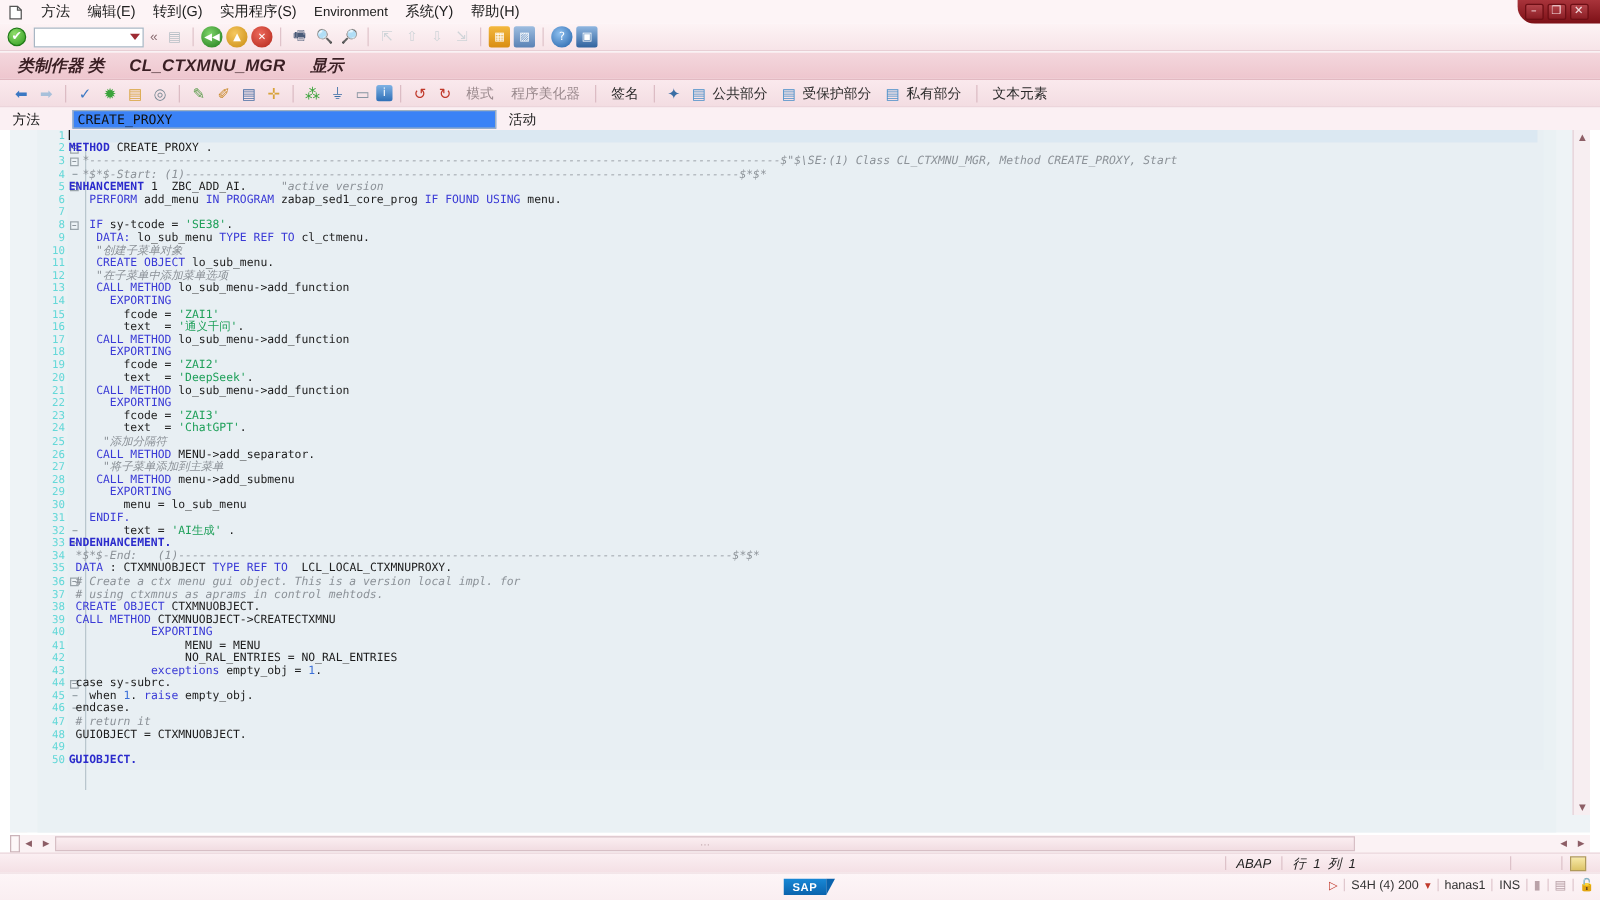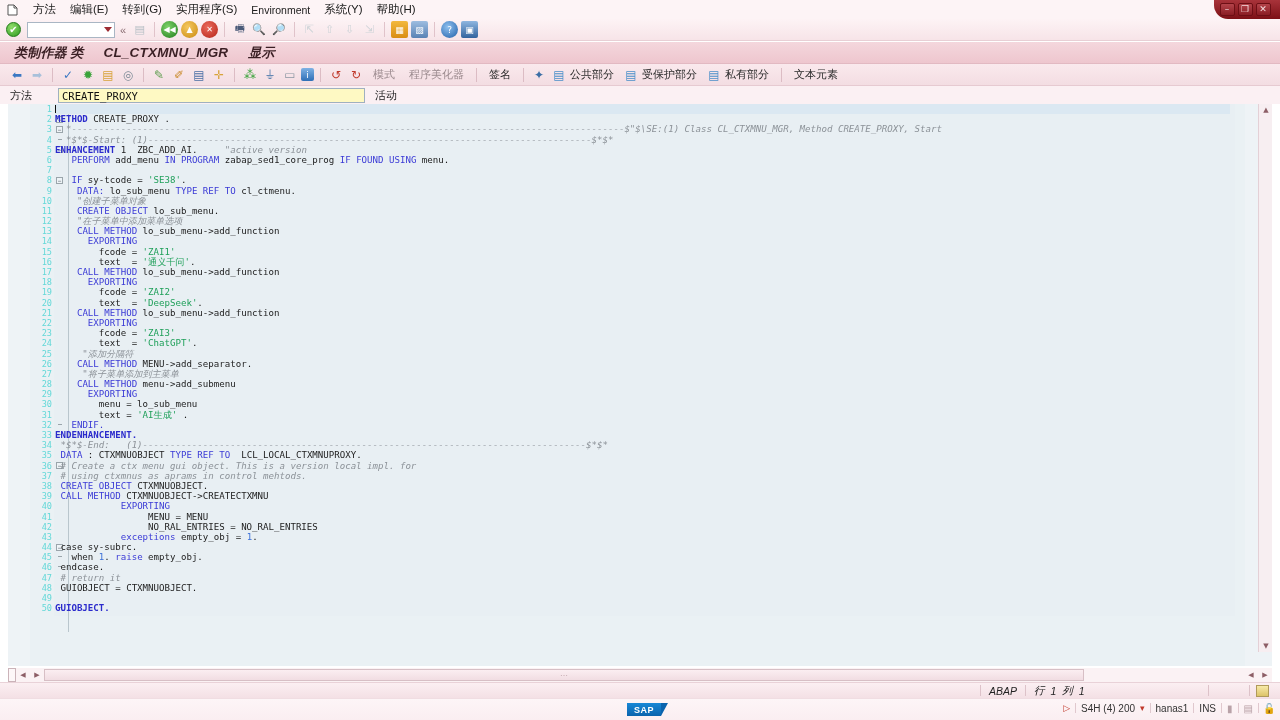--- a/index.html
+++ b/index.html
@@ -128,21 +128,21 @@
 
   
   .methodrow {
     position: absolute; left: 0; top: 86px; width: 1280px; height: 18px;
     background: #fbf0f3;
     display: flex; align-items: center; padding-left: 10px;
     font-size: 11px;
   }
   .methodrow .lbl { width: 48px; color: #1c1c1c; }
   .methodrow .field {
-    width: 307px; height: 15px; background: #fef9c3;
+    width: 339px; height: 15px; background: #3b82f6;
     border: 1px solid #9fb0c0;
     font-family: "DejaVu Sans Mono", monospace;
     font-size: 10.5px; padding-left: 3px; line-height: 14px;
     color: #111111;
   }
   .methodrow .status { margin-left: 10px; color: #1c1c1c; }
 
   
   .editor-wrap {
     position: absolute; left: 8px; top: 104px;
@@ -569,22 +569,22 @@
           <div class="cl"><span class="plain">    </span><span class="kw2">CALL METHOD</span><span class="plain"> lo_sub_menu-&gt;add_function</span></div>
           <div class="cl"><span class="plain">      </span><span class="kw2">EXPORTING</span></div>
           <div class="cl"><span class="plain">        fcode = </span><span class="str">'ZAI3'</span></div>
           <div class="cl"><span class="plain">        text  = </span><span class="str">'ChatGPT'</span><span class="plain">.</span></div>
           <div class="cl"><span class="cmt">     "添加分隔符</span></div>
           <div class="cl"><span class="plain">    </span><span class="kw2">CALL METHOD</span><span class="plain"> MENU-&gt;add_separator.</span></div>
           <div class="cl"><span class="cmt">     "将子菜单添加到主菜单</span></div>
           <div class="cl"><span class="plain">    </span><span class="kw2">CALL METHOD</span><span class="plain"> menu-&gt;add_submenu</span></div>
           <div class="cl"><span class="plain">      </span><span class="kw2">EXPORTING</span></div>
           <div class="cl"><span class="plain">        menu = lo_sub_menu</span></div>
+          <div class="cl"><span class="plain">   </span><span class="kw2">ENDIF.</span></div>
           <div class="cl"><span class="plain">        text = </span><span class="str">'AI生成'</span><span class="plain"> .</span></div>
-          <div class="cl"><span class="plain">   </span><span class="kw2">ENDIF.</span></div>
           <div class="cl"><span class="kw">ENDENHANCEMENT.</span></div>
           <div class="cl"><span class="cmt"> *$*$-End:   (1)---------------------------------------------------------------------------------$*$*</span></div>
           <div class="cl"><span class="plain"> </span><span class="kw2">DATA</span><span class="plain"> : CTXMNUOBJECT </span><span class="kw2">TYPE REF TO</span><span class="plain">  LCL_LOCAL_CTXMNUPROXY.</span></div>
           <div class="cl"><span class="cmt"> # Create a ctx menu gui object. This is a version local impl. for</span></div>
           <div class="cl"><span class="cmt"> # using ctxmnus as aprams in control mehtods.</span></div>
           <div class="cl"><span class="plain"> </span><span class="kw2">CREATE OBJECT</span><span class="plain"> CTXMNUOBJECT.</span></div>
           <div class="cl"><span class="plain"> </span><span class="kw2">CALL METHOD</span><span class="plain"> CTXMNUOBJECT-&gt;CREATECTXMNU</span></div>
           <div class="cl"><span class="plain">            </span><span class="kw2">EXPORTING</span></div>
           <div class="cl"><span class="plain">                 MENU = MENU</span></div>
           <div class="cl"><span class="plain">                 NO_RAL_ENTRIES = NO_RAL_ENTRIES</span></div>

